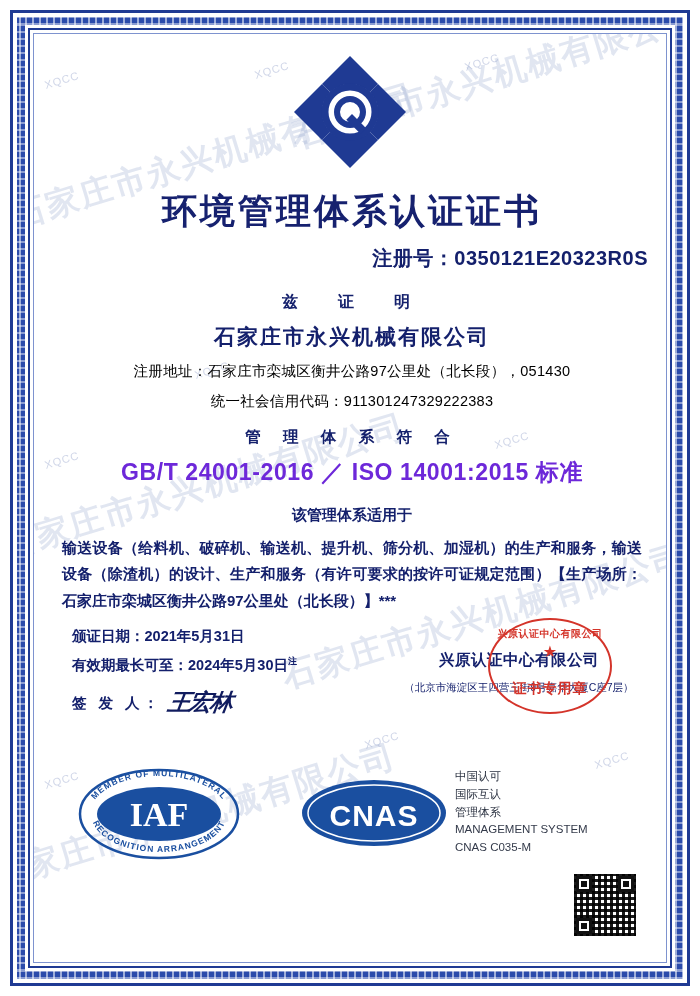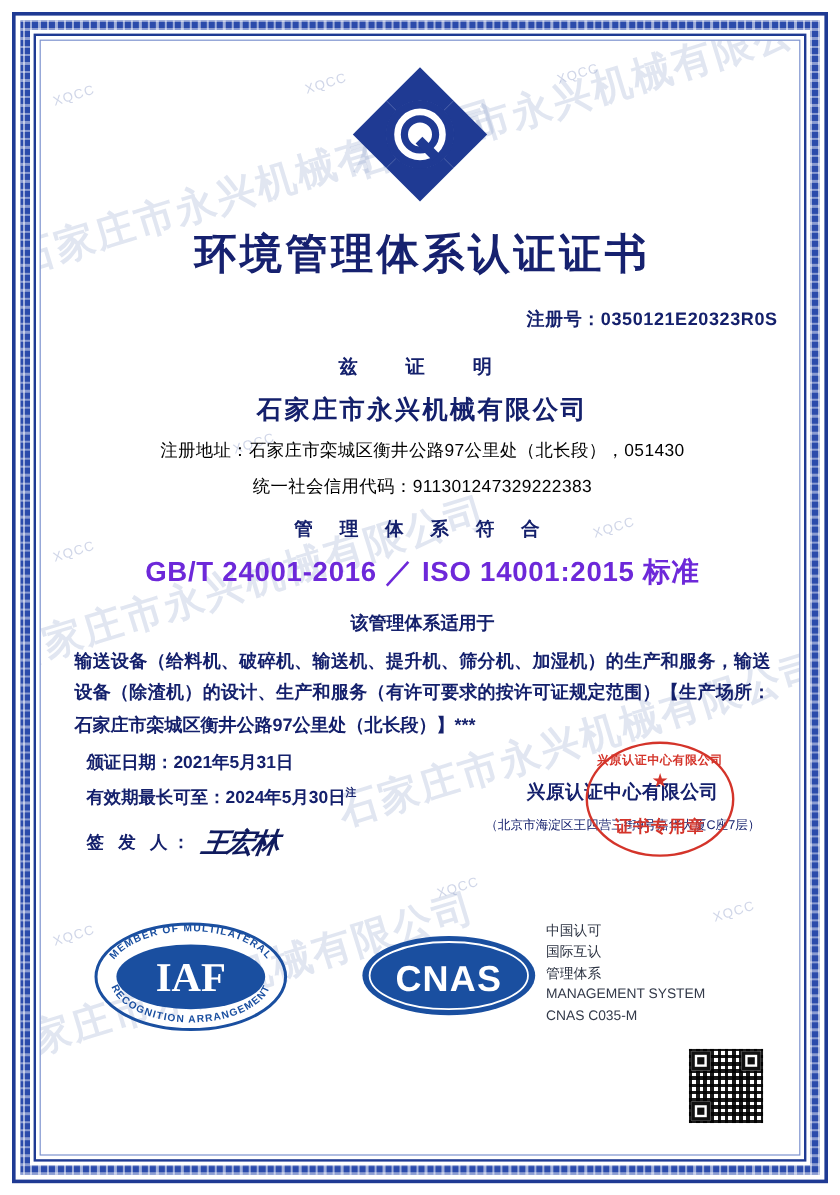--- a/index.html
+++ b/index.html
@@ -100,24 +100,24 @@
   }
   .title {
     font-family: "Liberation Serif", serif;
     font-size: 35px;
     font-weight: bold;
     letter-spacing: 3px;
     color: #16216f;
     margin-top: 8px;
   }
   .reg-no {
-    margin-top: 22px;
+    margin-top: 10px;
     text-align: right;
     padding-right: 8px;
-    font-size: 15px;
+    font-size: 20px;
     font-weight: bold;
     color: #14206c;
     letter-spacing: 0.5px;
   }
   .zizhengming {
     margin-top: 20px;
     font-size: 16px;
     font-weight: bold;
     letter-spacing: 12px;
     color: #14206c;

